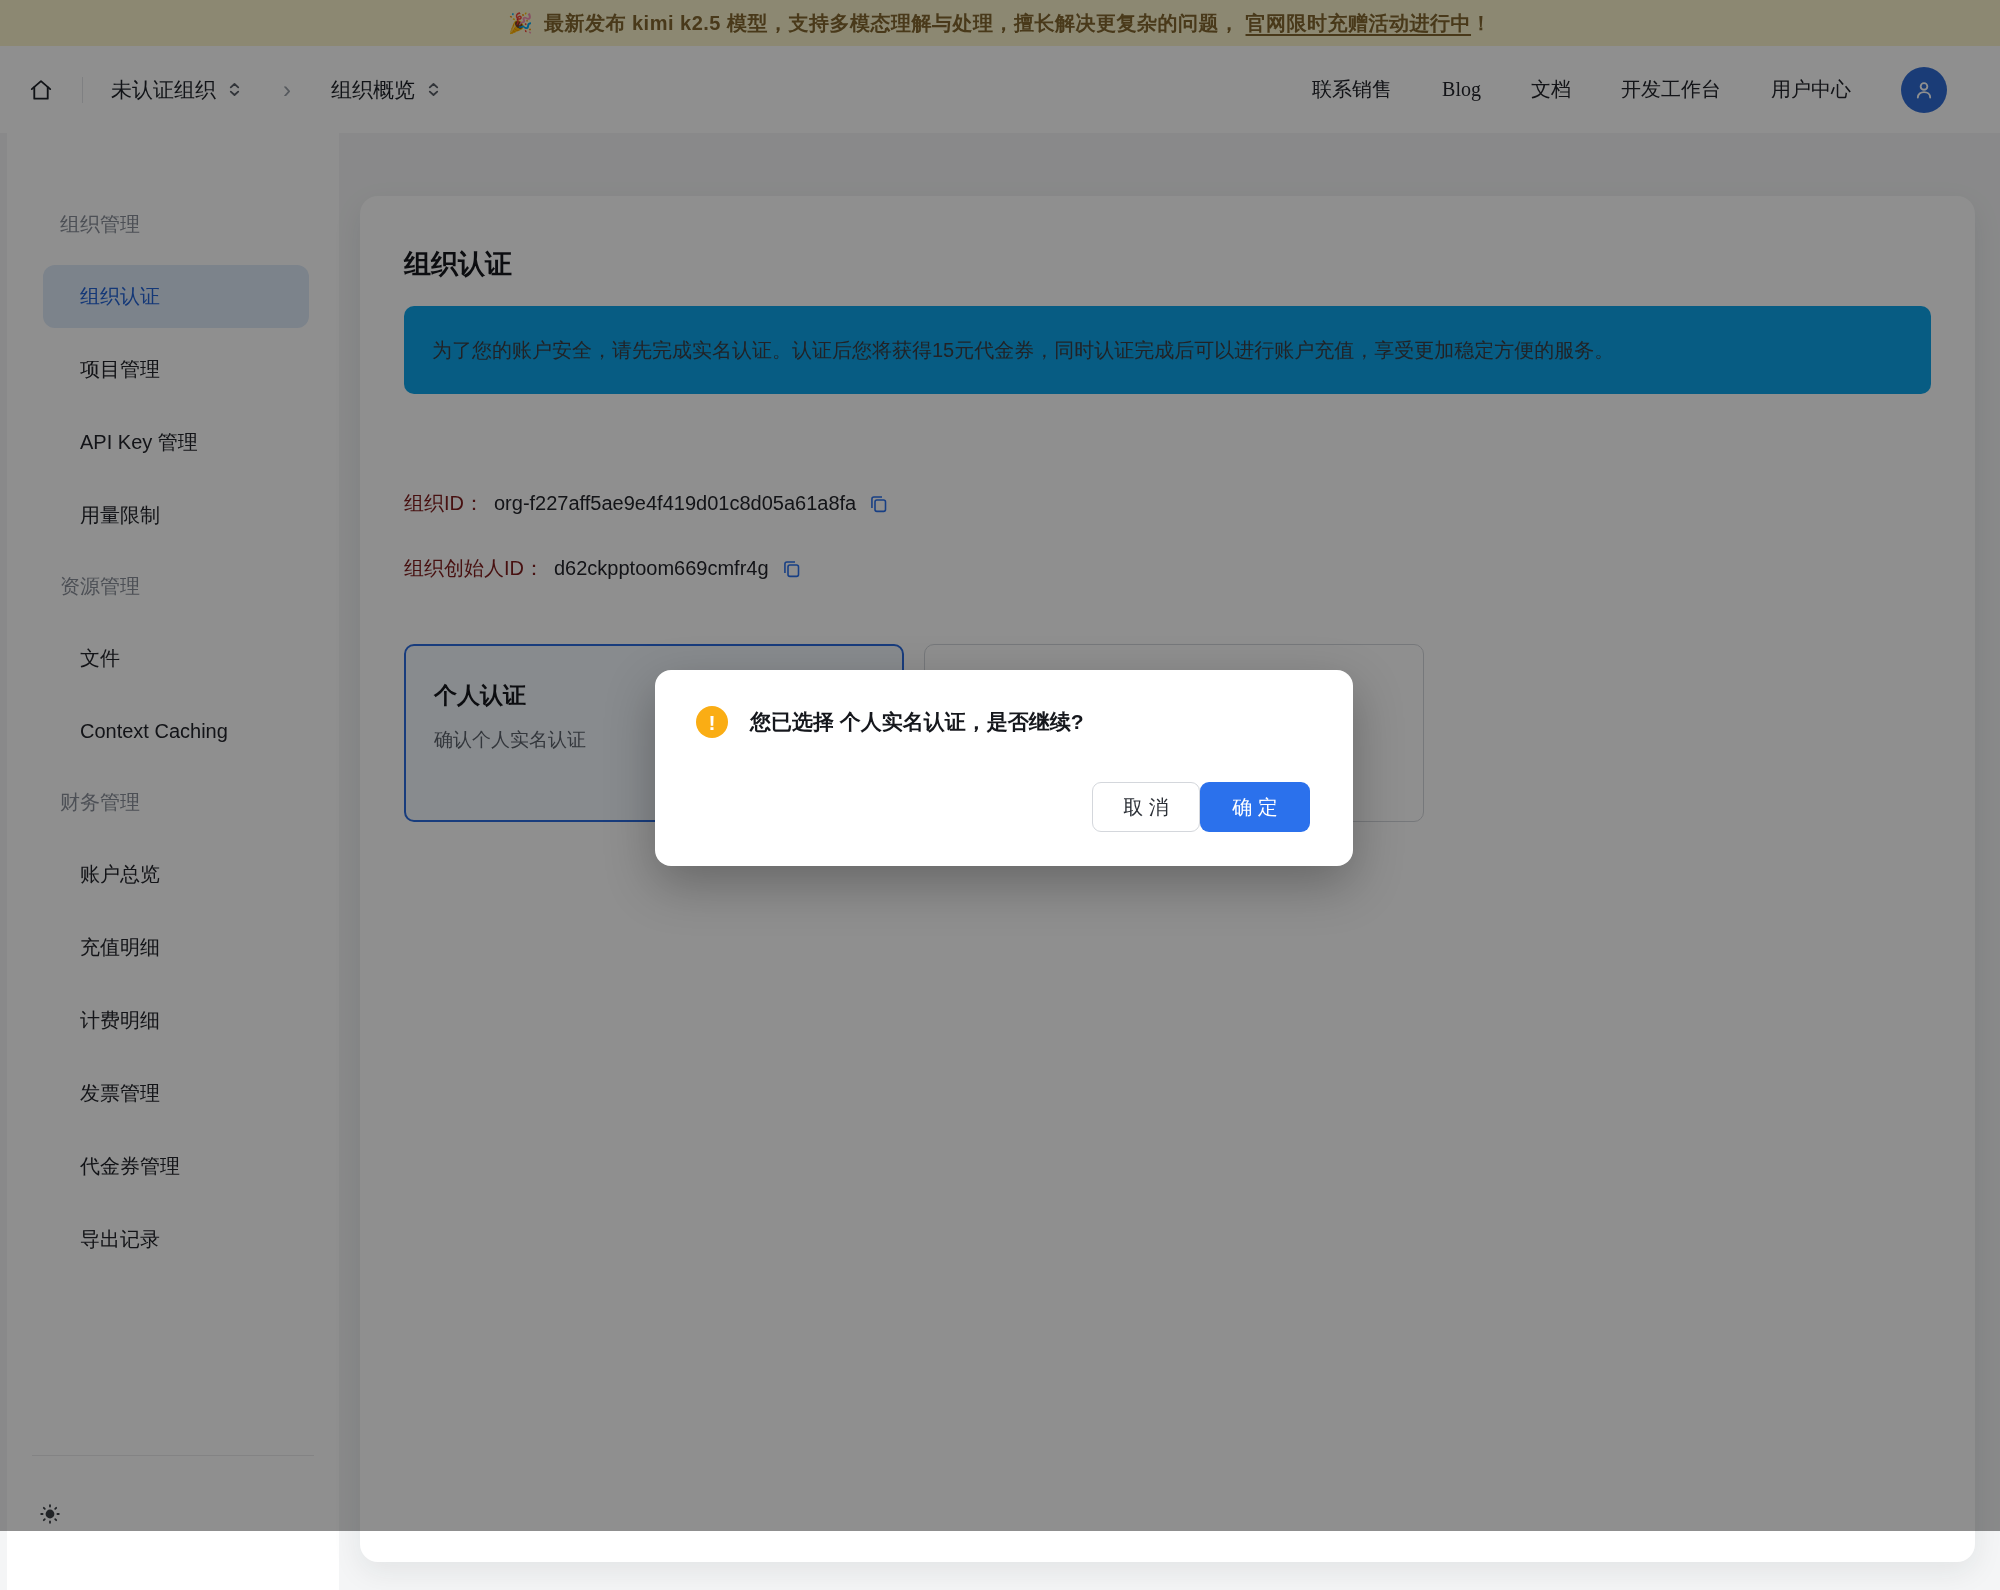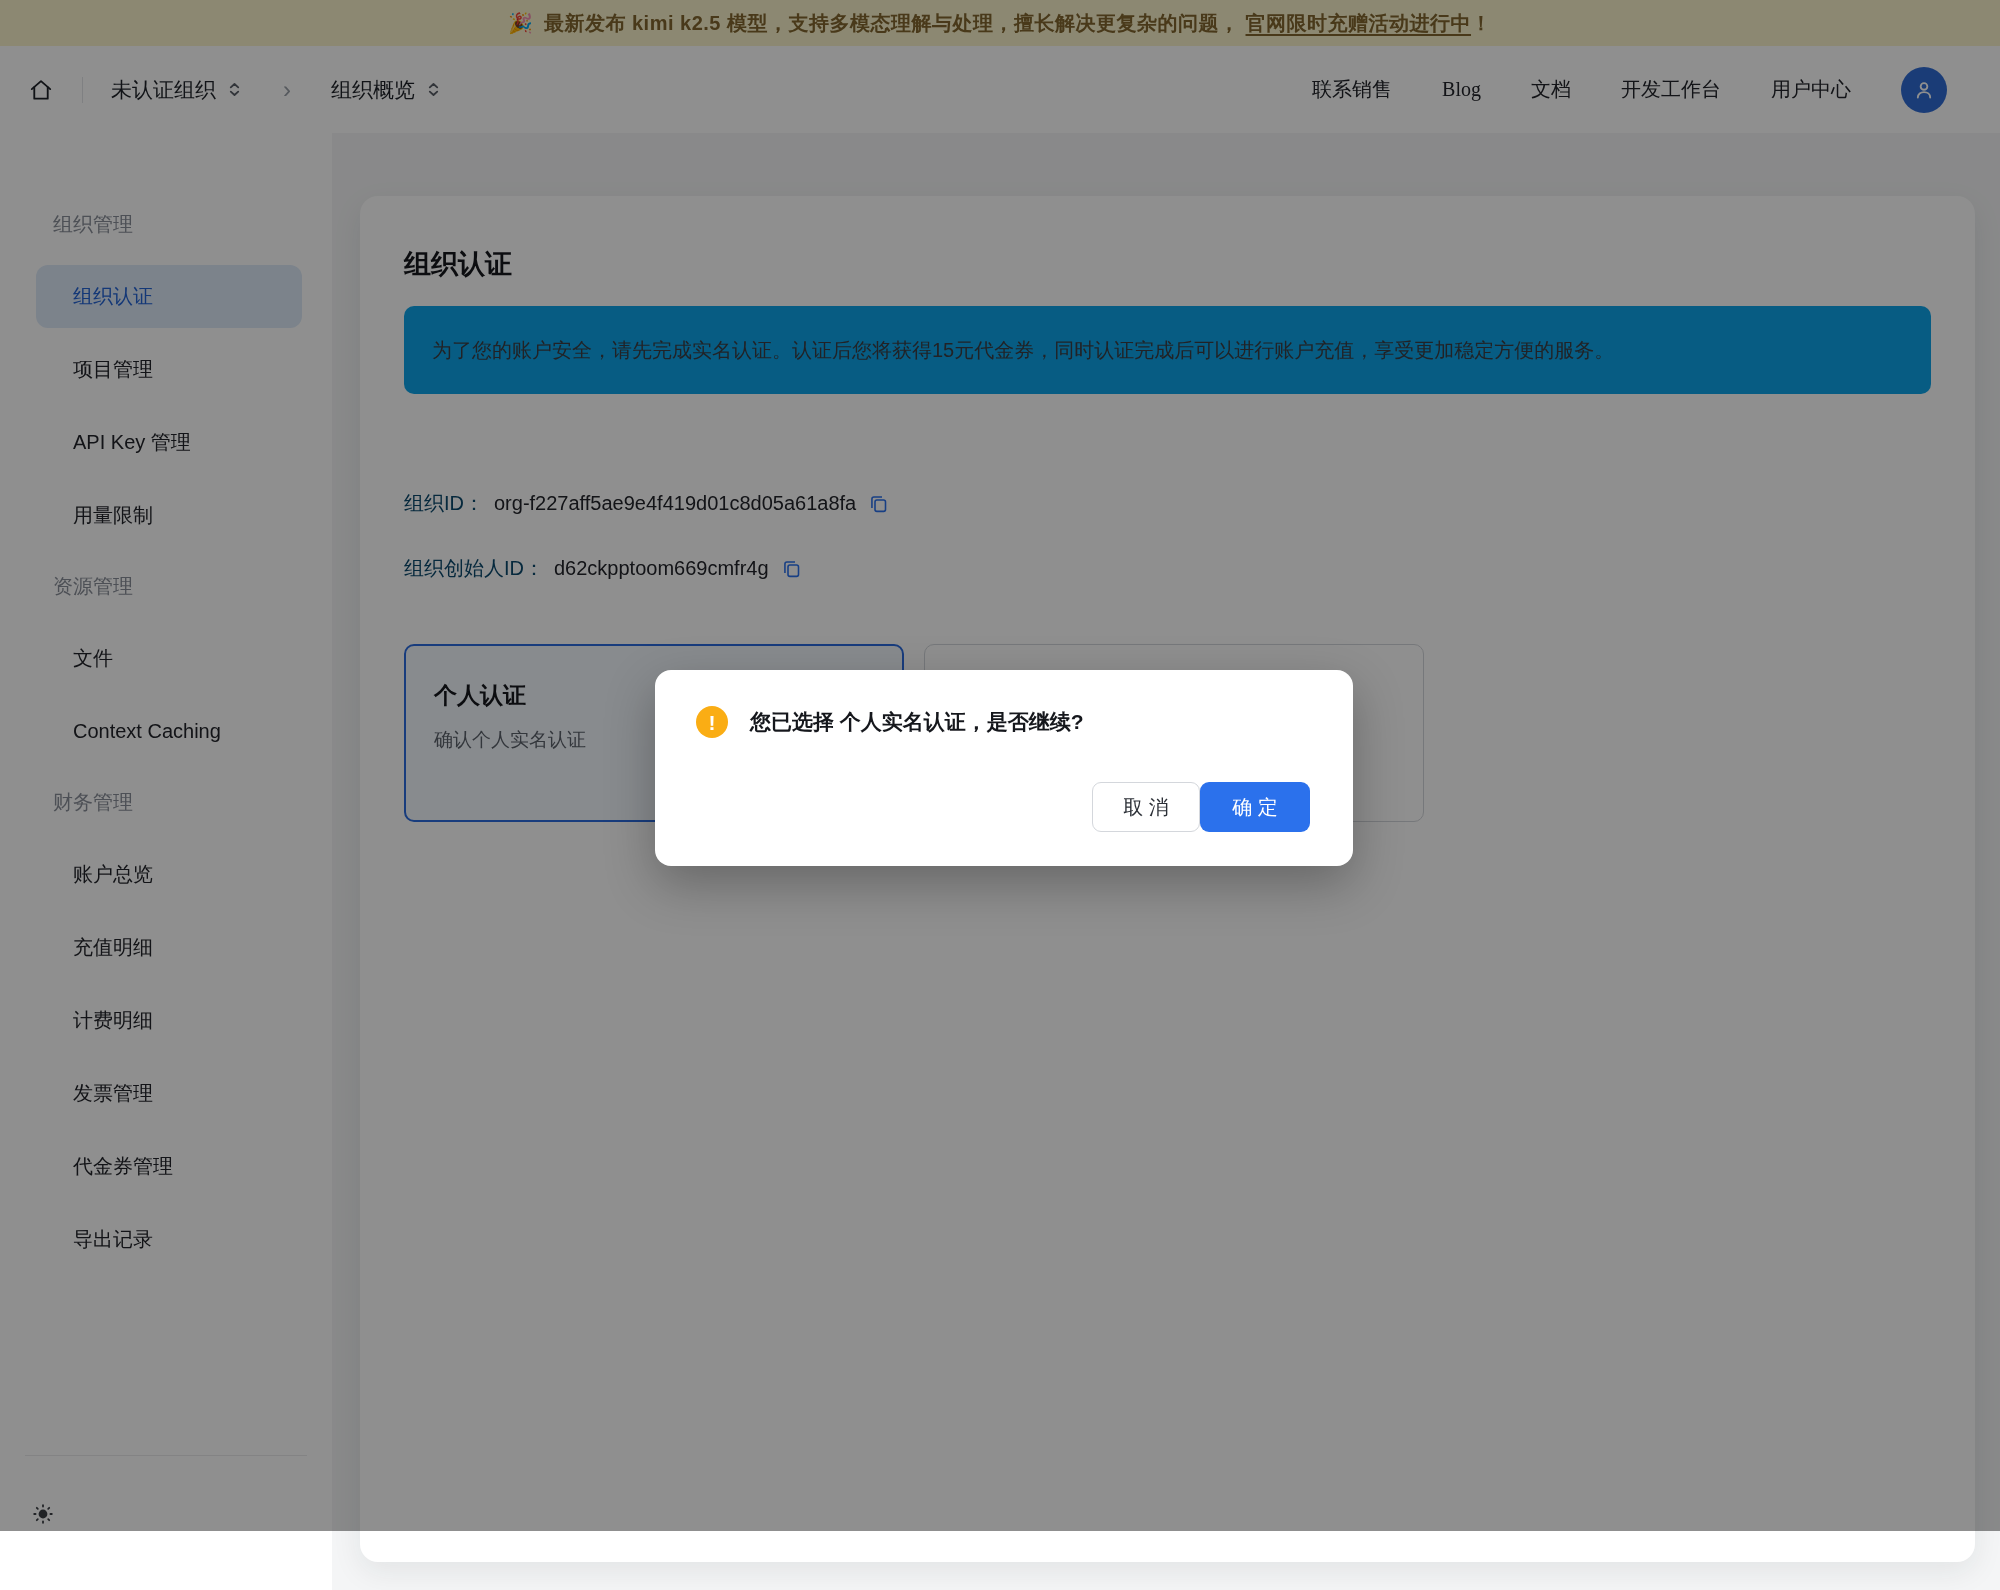--- a/index.html
+++ b/index.html
@@ -35,21 +35,21 @@
   .crumb-sep { color:#9aa0a8; font-size:24px; margin:0 40px; }
   .header-right { position:absolute; right:53px; top:0; height:87px; display:flex; align-items:center; gap:50px; }
   .nav-item { font-size:20px; color:#23252b; cursor:pointer; white-space:nowrap;font-family:Liberation Serif, serif; }
   .avatar {
     width:46px; height:46px; border-radius:50%; background:#2f6cd4;
     display:flex; align-items:center; justify-content:center; cursor:pointer;
   }
 
   
   .sidebar {
-    position:absolute; top:133px; left:0; width:332px; height:1457px;
+    position:absolute; top:133px; left:7px; width:332px; height:1457px;
     background:#ffffff; padding-top:78px;
   }
   .section-label { padding-left:53px; font-size:20px; color:#8a8f99; line-height:26px; margin-bottom:28px; }
   .section-label.later { margin-top:26px; }
   .side-item {
     height:63px; margin:0 30px 10px 36px; border-radius:12px;
     display:flex; align-items:center; padding-left:37px;
     font-size:20px; color:#23252b; cursor:pointer;
   }
   .side-item.active { background:#dde9f8; color:#2464d4; }
@@ -65,21 +65,21 @@
   }
   .page-title { padding-top:50px; font-size:27px; font-weight:700; color:#16181d; }
   .notice {
     margin-top:24px; height:88px; background:#0ea5e9; border-radius:10px;
     display:flex; align-items:center; padding:0 28px;
     font-size:20px; color:#3b3e44;
   }
   .id-row { display:flex; align-items:center; font-size:20px; }
   .id-row.first { margin-top:96px; }
   .id-row.second { margin-top:38px; }
-  .id-label { color:#0c4a6e; margin-right:10px; }
+  .id-label { color:#7f1d1d; margin-right:10px; }
   .id-value { color:#23252b; }
   .copy-btn { margin-left:12px; display:flex; align-items:center; cursor:pointer; }
 
   .cards-row { margin-top:62px; display:flex; gap:20px; }
   .auth-card { width:500px; height:178px; border-radius:10px; padding:34px 0 0 28px; cursor:pointer; }
   .auth-card.selected { border:2px solid #2b6cdf; background:#f3f8fe; }
   .auth-card.plain { border:1px solid #d3d6db; background:#ffffff; }
   .auth-card-title { font-size:23px; font-weight:600; color:#16181d; }
   .auth-card-sub { margin-top:16px; font-size:19px; color:#5c626b; }
 

